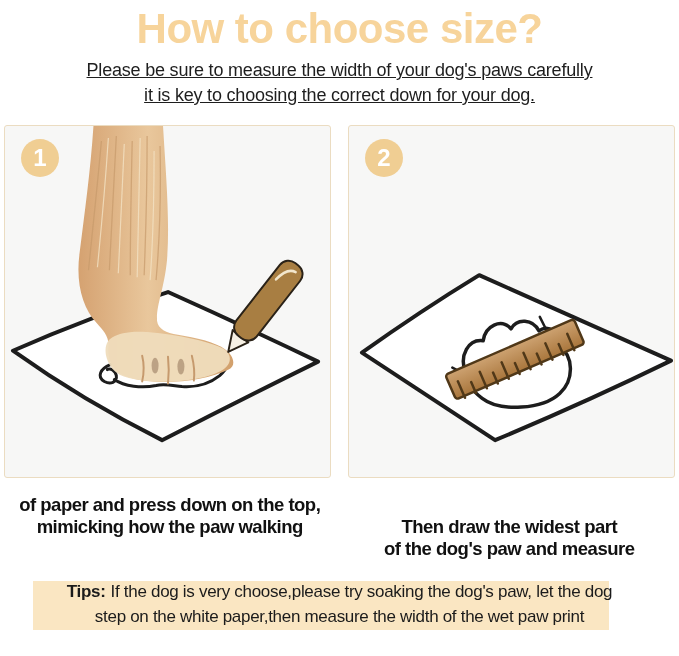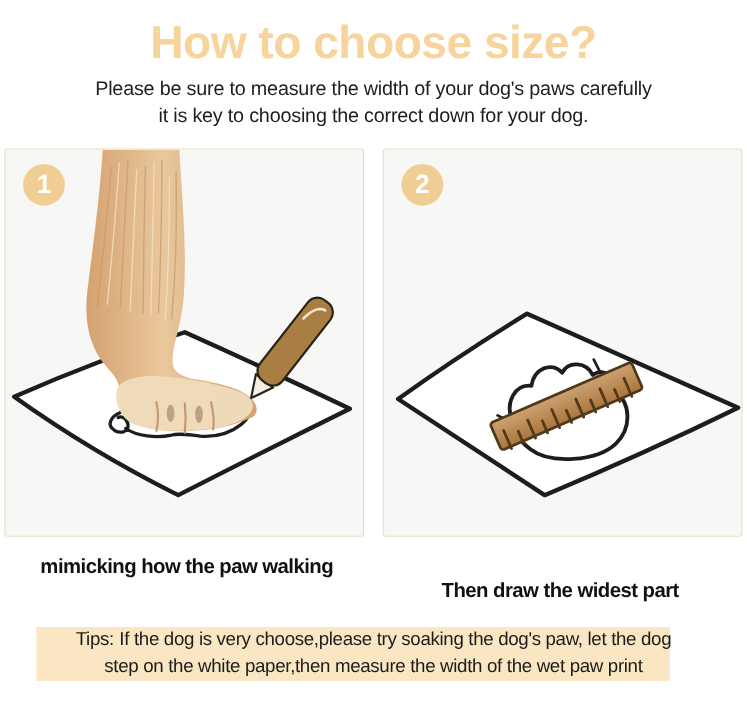--- a/index.html
+++ b/index.html
@@ -4,28 +4,28 @@
 <style>
   html,body{margin:0;padding:0;}
   body{
     width:679px;height:656px;background:#ffffff;overflow:hidden;
     font-family:"Liberation Sans", sans-serif;
     -webkit-font-smoothing:antialiased;
   }
   .page{position:relative;width:679px;height:656px;}
 
   .title{
-    margin-top:14px;text-align:center;
+    margin-top:4px;text-align:center;
     font-size:42px;line-height:50px;font-weight:bold;
     color:#F7D49B;letter-spacing:-0.5px;
   }
   .subtitle{margin-top:4px;}
   .subtitle-line{
     text-align:center;font-size:18px;line-height:25px;color:#1e1e1e;
-    letter-spacing:-0.2px;white-space:nowrap;
+    letter-spacing:-0.2px;white-space:nowrap;text-decoration:underline;
   }
 
   .panels{display:flex;gap:17px;padding:0 4px;margin-top:17px;}
   .panel{
     position:relative;box-sizing:border-box;width:327px;height:353px;
     background:#F7F7F6;border:1px solid #EBDCC1;border-radius:3px;overflow:hidden;
   }
   .panel svg{position:absolute;left:0;top:0;width:100%;height:100%;display:block;}
   .badge{
     position:absolute;left:16px;top:13px;width:38px;height:38px;border-radius:50%;
@@ -45,21 +45,21 @@
   .tips-highlight{
     position:absolute;left:33px;top:2px;width:576px;height:49px;
     background:#FAE6C2;
   }
   .tips-line{
     position:relative;z-index:1;text-align:center;
     font-size:17px;line-height:25px;color:#1b1b1b;
     letter-spacing:-0.3px;white-space:nowrap;
   }
   .tips-line:first-of-type{padding-top:3px;}
-  .tips-label{font-weight:normal;margin-right:5px;}
+  .tips-label{font-weight:bold;margin-right:5px;}
 </style>
 </head>
 <body>
 
 <div class="page">
 
   <div class="title">How to choose size?</div>
 
   <div class="subtitle">
     <div class="subtitle-line">Please be sure to measure the width of your dog's paws carefully</div>
@@ -136,24 +136,26 @@
         <g transform="translate(110 273) rotate(-23.5)">
           <rect x="-3" y="-26" width="141" height="27" rx="3" fill="url(#rulerGrad)" stroke="#503818" stroke-width="2.5"></rect>
           <path d="M6 3 L6 -15 M18 3 L18 -9 M30 3 L30 -15 M42 3 L42 -9 M54 3 L54 -15 M66 3 L66 -9 M78 3 L78 -15 M90 3 L90 -9 M102 3 L102 -15 M114 3 L114 -9 M126 3 L126 -15" stroke="#503818" stroke-width="2.5" stroke-linecap="round" fill="none"></path>
         </g>
       </svg>
     </div>
   </div>
 
   <div class="captions">
     <div class="caption first">
+      <div class="caption-line">of paper and press down on the top,</div>
       <div class="caption-line">mimicking how the paw walking</div>
     </div>
     <div class="caption second">
       <div class="caption-line">Then draw the widest part</div>
+      <div class="caption-line">of the dog's paw and measure</div>
     </div>
   </div>
 
   <div class="tips">
     <div class="tips-highlight"></div>
     <div class="tips-line">
       <span class="tips-label">Tips:</span><span>If the dog is very choose,please try soaking the dog's paw,  let the dog</span>
     </div>
     <div class="tips-line">step on the white paper,then measure the width of the wet paw print</div>
   </div>

